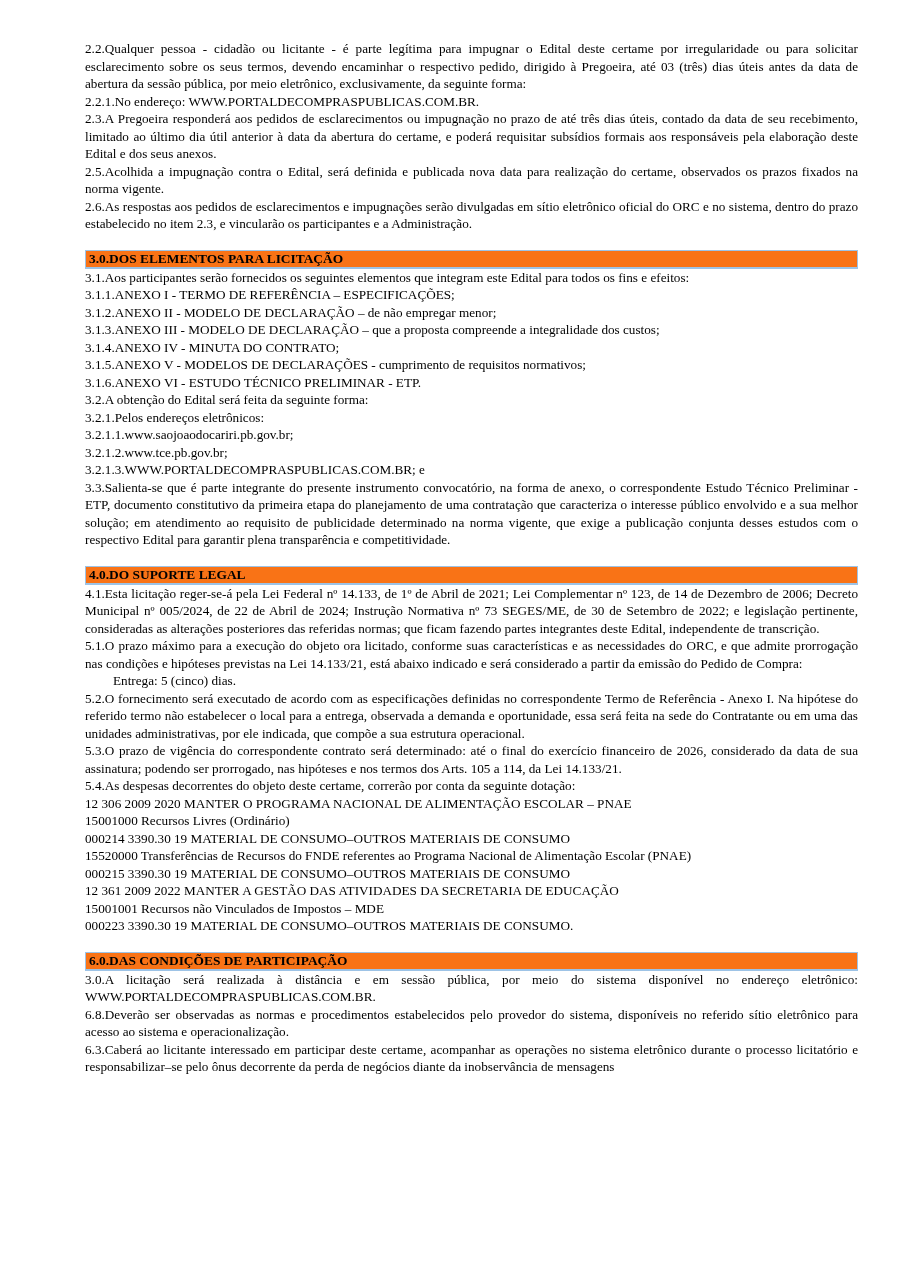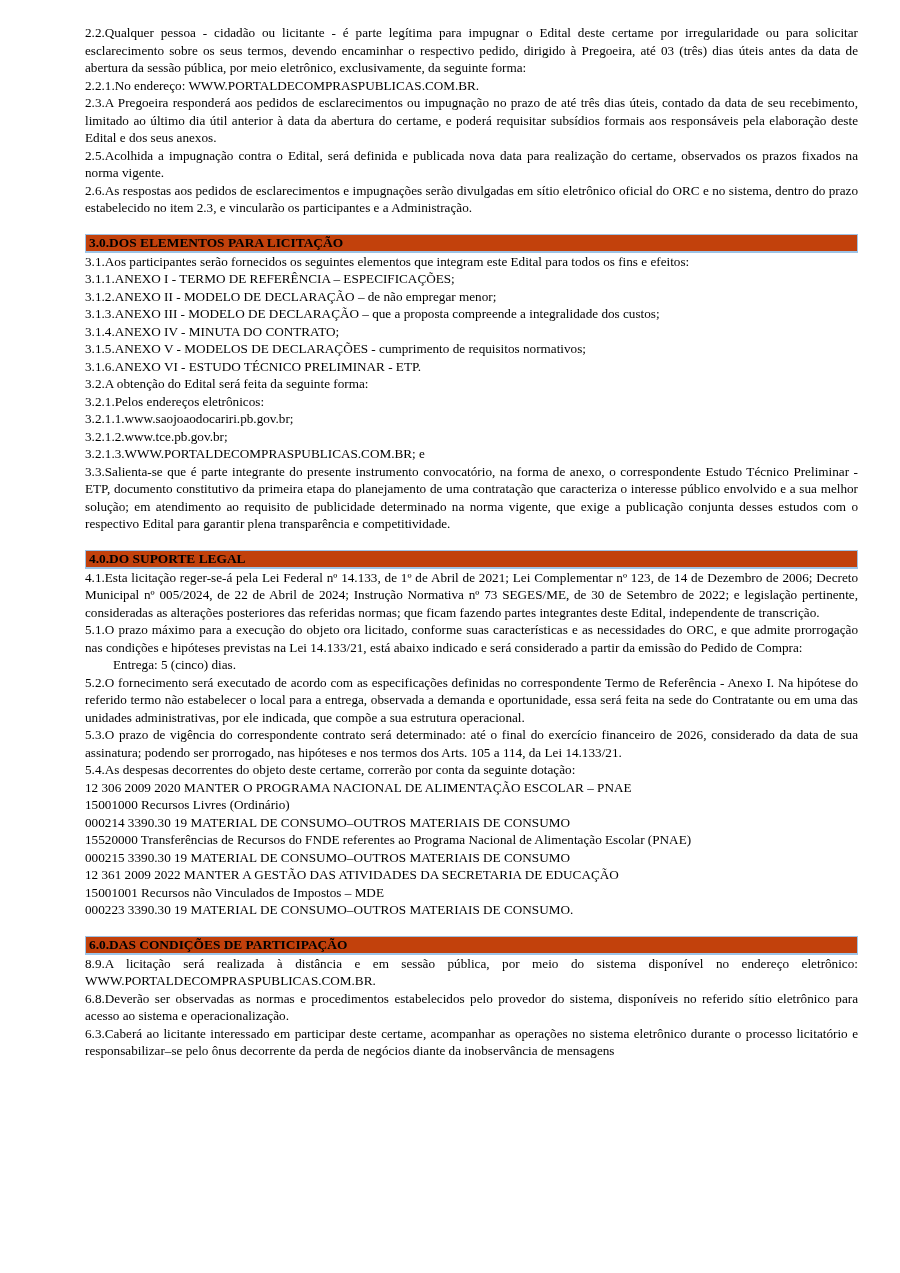--- a/index.html
+++ b/index.html
@@ -7,36 +7,36 @@
     padding: 0;
     background: #ffffff;
     width: 900px;
     height: 1273px;
     overflow: hidden;
   }
   .page {
     box-sizing: border-box;
     width: 900px;
     height: 1273px;
-    padding: 24px 42px 0 85px;
+    padding: 40px 42px 0 85px;
     font-family: "Liberation Serif", serif;
     font-size: 13.2px;
     line-height: 17.5px;
     color: #000000;
     text-align: justify;
   }
   .page p {
     margin: 0;
   }
   .section {
     margin: 0;
   }
   .section-bar {
     margin: 17px 0 0 0;
-    background: #c2410c;
+    background: #f97316;
     border: 1px solid #9dc3e6;
     border-bottom-width: 2px;
     color: #000000;
     font-weight: bold;
     font-size: 13.4px;
     line-height: 15px;
     padding: 0 3px 1px 3px;
     text-align: left;
   }
   .indent {
@@ -89,18 +89,18 @@
     <p>000214 3390.30 19 MATERIAL DE CONSUMO–OUTROS MATERIAIS DE CONSUMO</p>
     <p>15520000 Transferências de Recursos do FNDE referentes ao Programa Nacional de Alimentação Escolar (PNAE)</p>
     <p>000215 3390.30 19 MATERIAL DE CONSUMO–OUTROS MATERIAIS DE CONSUMO</p>
     <p>12 361 2009 2022 MANTER A GESTÃO DAS ATIVIDADES DA SECRETARIA DE EDUCAÇÃO</p>
     <p>15001001 Recursos não Vinculados de Impostos – MDE</p>
     <p>000223 3390.30 19 MATERIAL DE CONSUMO–OUTROS MATERIAIS DE CONSUMO.</p>
   </div>
 
   <div class="section">
     <div class="section-bar">6.0.DAS CONDIÇÕES DE PARTICIPAÇÃO</div>
-    <p>8.9.A licitação será realizada à distância e em sessão pública, por meio do sistema disponível no endereço eletrônico: WWW.PORTALDECOMPRASPUBLICAS.COM.BR.</p>
+    <p>3.0.A licitação será realizada à distância e em sessão pública, por meio do sistema disponível no endereço eletrônico: WWW.PORTALDECOMPRASPUBLICAS.COM.BR.</p>
     <p>6.8.Deverão ser observadas as normas e procedimentos estabelecidos pelo provedor do sistema, disponíveis no referido sítio eletrônico para acesso ao sistema e operacionalização.</p>
     <p>6.3.Caberá ao licitante interessado em participar deste certame, acompanhar as operações no sistema eletrônico durante o processo licitatório e responsabilizar–se pelo ônus decorrente da perda de negócios diante da inobservância de mensagens</p>
   </div>
 
 </div>
 
 </body></html>

